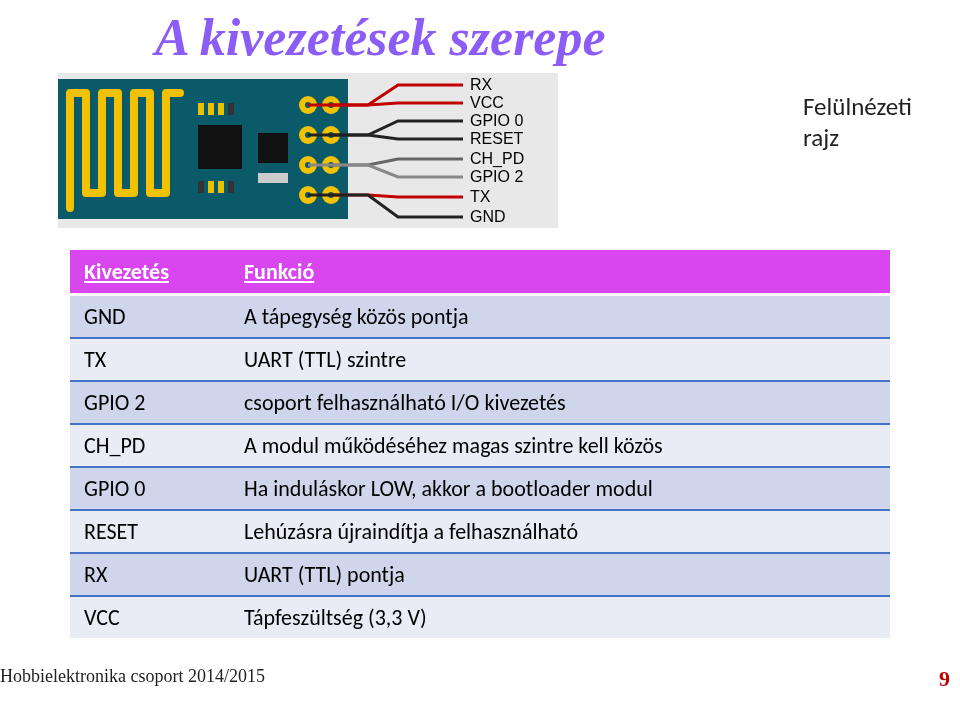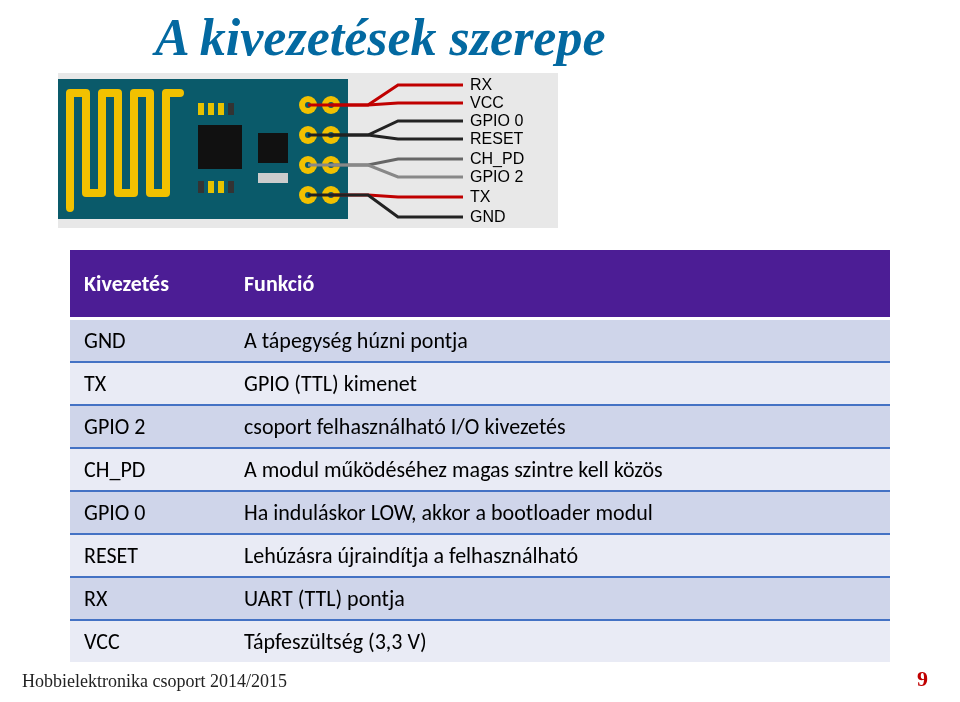--- a/index.html
+++ b/index.html
@@ -15,21 +15,21 @@
     width: 100%;
     height: 100%;
     padding: 0 40px;
     display: flex;
     flex-direction: column;
   }
   .title {
     font-family: "Times New Roman", serif;
     font-style: italic;
     font-weight: bold;
-    color: #0369a1;
+    color: #8b5cf6;
     font-size: 52px;
     margin-top: 8px;
     margin-bottom: 6px;
     padding-left: 115px;
   }
   .diagram-row {
     display: flex;
     align-items: flex-start;
     gap: 25px;
     padding-left: 18px;
@@ -46,45 +46,46 @@
   .table-wrap {
     margin-top: 22px;
     padding: 0 30px;
   }
   table {
     width: 100%;
     border-collapse: collapse;
     font-size: 22px;
   }
   thead th {
-    background: #4c1d95;
+    background: #d946ef;
     color: #fff;
     font-weight: bold;
     text-align: left;
-    padding: 20px 14px;
+    padding: 8px 14px;
     border-bottom: 3px solid #fff;
+    text-decoration: underline;
   }
   tbody td {
     padding: 7px 14px;
     border-top: 2px solid #4472c4;
   }
   tbody tr:nth-child(odd) td { background: #cfd5ea; }
   tbody tr:nth-child(even) td { background: #e9ebf5; }
   tbody td:first-child { width: 160px; }
   .footer {
     position: absolute;
     bottom: 10px;
     left: 0;
     right: 0;
     display: flex;
-    align-items: flex-end;
+    align-items: flex-start;
     font-family: "Comic Sans MS", cursive;
     font-size: 18px;
     color: #222;
-    padding: 0 22px;
+    padding: 0 0;
     gap: 19px;
   }
   .footer .left { flex: 1; text-align: left; }
   .footer .center { flex: 0 0 auto; text-align: center; color: #c00000; font-weight: bold; font-size: 22px; padding: 0 10px; }
   .footer .right { flex: 1; text-align: right; }
 </style>
 </head>
 <body>
 
 <div class="slide">
@@ -145,38 +146,39 @@
           <path d="M273 92 L310 92 L340 86 L405 86" stroke="#666" stroke-width="3" fill="none"></path>
           <text x="412" y="91" font-size="16" font-family="Arial, sans-serif" fill="#000">CH_PD</text>
           <path d="M250 92 L310 92 L340 104 L405 104" stroke="#888" stroke-width="3" fill="none"></path>
           <text x="412" y="109" font-size="16" font-family="Arial, sans-serif" fill="#000">GPIO 2</text>
           <path d="M273 122 L310 122 L340 124 L405 124" stroke="#c00000" stroke-width="3" fill="none"></path>
           <text x="412" y="129" font-size="16" font-family="Arial, sans-serif" fill="#000">TX</text>
           <path d="M250 122 L310 122 L340 144 L405 144" stroke="#222" stroke-width="3" fill="none"></path>
           <text x="412" y="149" font-size="16" font-family="Arial, sans-serif" fill="#000">GND</text>
         </g>
     </svg>
+    <div class="caption">Felülnézeti rajz</div>
   </div>
 
   <div class="table-wrap">
     <table>
       <thead>
         <tr>
           <th>Kivezetés</th>
           <th>Funkció</th>
         </tr>
       </thead>
       <tbody id="table-body">
           <tr>
             <td>GND</td>
-            <td>A tápegység húzni pontja</td>
+            <td>A tápegység közös pontja</td>
           </tr>
           <tr>
             <td>TX</td>
-            <td>GPIO (TTL) kimenet</td>
+            <td>UART (TTL) szintre</td>
           </tr>
           <tr>
             <td>GPIO 2</td>
             <td>csoport felhasználható I/O kivezetés</td>
           </tr>
           <tr>
             <td>CH_PD</td>
             <td>A modul működéséhez magas szintre  kell közös</td>
           </tr>
           <tr>

